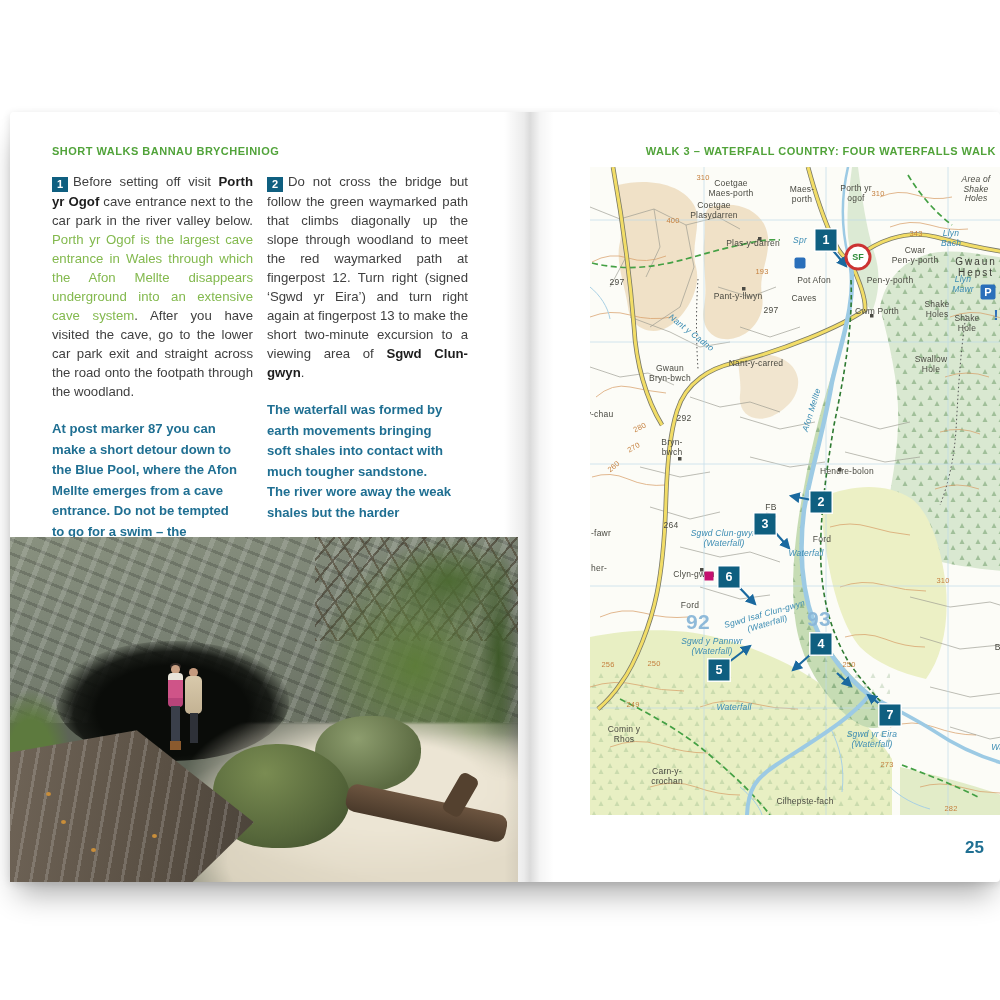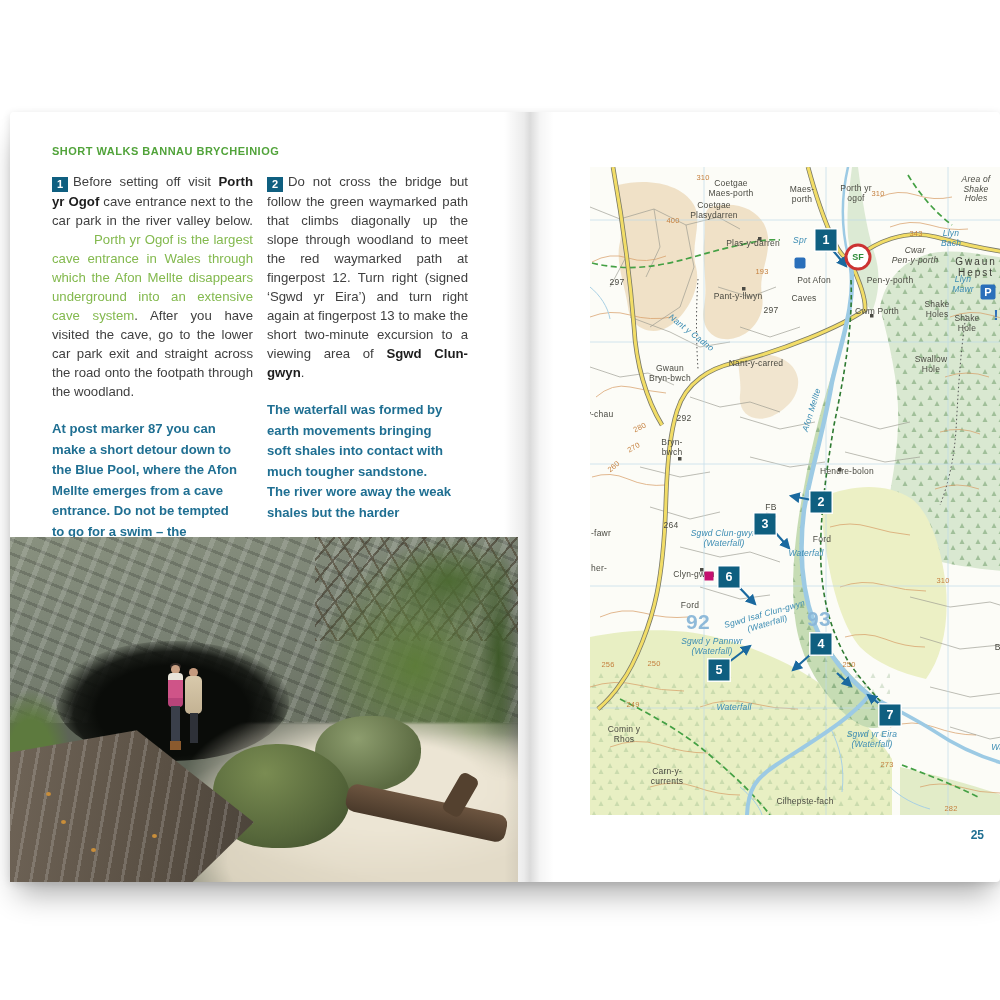--- a/index.html
+++ b/index.html
@@ -15,21 +15,21 @@
   .lp-header,.rp-header{position:absolute;top:33px;font-size:11px;font-weight:bold;color:#51a33a;letter-spacing:.5px;white-space:nowrap;}
   .lp-header{left:42px;}
   .rp-header{right:4px;}
   .col{position:absolute;width:201px;font-size:13.2px;line-height:19px;color:#3f3f3f;text-align:justify;top:60px;}
   .col1{left:42px;} .col2{left:257px;}
   .col p{margin:0 0 18px 0;}
   .indent{text-indent:22px;}
   .marker-sq{display:inline-block;width:16px;height:15px;background:#0f5f80;color:#fff;font-weight:bold;
              font-size:11px;line-height:15px;text-align:center;margin-right:5px;vertical-align:-2px;}
   .b{font-weight:bold;color:#1d1d1d;}
-  .green-t{color:#83b94e;margin-left:42px;}
+  .green-t{color:#83b94e;}
   .callout{font-weight:bold;color:#1f6f92;text-align:left;line-height:20.5px;font-size:13.1px;margin-left:10px;width:186px;}
   .callout1{margin-top:14px;}
   
   .photo{position:absolute;left:0;top:425px;width:508px;height:345px;overflow:hidden;background:#5d6457;}
   .photo *{position:absolute;}
   .ph-cliff{left:0;top:0;width:100%;height:54%;
     background:linear-gradient(172deg,#89917f 0%,#7a8274 45%,#666d5e 100%);}
   .ph-cliff:after{content:"";position:absolute;inset:0;
     background:repeating-linear-gradient(112deg,rgba(255,255,255,.14) 0 5px,transparent 5px 17px),
                repeating-linear-gradient(22deg,rgba(0,0,0,.16) 0 3px,transparent 3px 13px);}
@@ -89,21 +89,21 @@
   .route-marker{position:absolute;width:21px;height:21px;background:#0f5f80;color:#fff;font-weight:bold;
     font-size:12.5px;line-height:21px;text-align:center;box-shadow:0 0 0 1.5px rgba(255,255,255,.9);}
   .icon-blue{position:absolute;width:15px;height:15px;background:#2a6fba;color:#fff;font-weight:bold;
     font-size:11px;line-height:15px;text-align:center;border-radius:2px;}
   .icon-sm{width:11px;height:11px;}
   .icon-excl{position:absolute;color:#2a6fba;font-weight:bold;font-size:15px;}
   .sq-magenta{position:absolute;width:9px;height:9px;background:#c4106f;}
   .sf{position:absolute;left:268px;top:90px;width:21px;height:21px;border-radius:50%;background:#fff;
       border:3px solid #cc3333;color:#2e8b3a;font-weight:bold;font-size:9px;line-height:21px;
       text-align:center;transform:translate(-50%,-50%);box-sizing:content-box;}
-  .pageno{position:absolute;right:16px;bottom:40px;color:#1f6f92;font-weight:bold;font-size:12px;}
+  .pageno{position:absolute;right:16px;bottom:24px;color:#1f6f92;font-weight:bold;font-size:17px;}
 </style>
 </head>
 <body>
 
 <div class="spread">
 
   <div class="page-left">
     <div class="lp-header">SHORT WALKS BANNAU BRYCHEINIOG</div>
 
     <div class="col col1">
@@ -140,20 +140,21 @@
         <div class="hair"></div>
           <div class="head"></div>
           <div class="torso"></div>
           <div class="legs"></div>
           <div class="boots"></div>
       </div>
     </div>
   </div>
 
   <div class="page-right">
+    <div class="rp-header">WALK 3 – WATERFALL COUNTRY: FOUR WATERFALLS WALK</div>
 
     <div class="map">
       <svg width="423" height="648" viewBox="0 0 423 648">
         <defs>
           <pattern id="trees" width="16" height="16" patternUnits="userSpaceOnUse">
             <path d="M4 4 l2.5 5 h-5 z" fill="#79a473" opacity=".6"></path>
             <path d="M11 10 l2.5 5 h-5 z" fill="#79a473" opacity=".6"></path>
           </pattern>
           <marker id="arr" viewBox="0 0 10 10" refX="8" refY="5" markerWidth="5" markerHeight="5" orient="auto-start-reverse">
             <path d="M0 0 L10 5 L0 10 z" fill="#1a699f"></path>
@@ -292,21 +293,21 @@
           <div class="mlabel" style="left: 163px; top: 77px; transform: translate(-50%, -50%);">Plas-y-darren</div>
           <div class="mlabel" style="left: 212px; top: 28px; transform: translate(-50%, -50%);">Maes-
 porth</div>
           <div class="mlabel" style="left: 266px; top: 27px; transform: translate(-50%, -50%);">Porth yr
 ogof</div>
           <div class="mlabel" style="left: 386px; top: 22px; transform: translate(-50%, -50%); font-style: italic;">Area of
 Shake Holes</div>
           <div class="mlabel" style="left: 148px; top: 130px; transform: translate(-50%, -50%);">Pant-y-llwyn</div>
           <div class="mlabel" style="left: 27px; top: 116px; transform: translate(-50%, -50%);">297</div>
           <div class="mlabel" style="left: 181px; top: 144px; transform: translate(-50%, -50%);">297</div>
-          <div class="mlabel" style="left: 325px; top: 89px; transform: translate(-50%, -50%); font-style: italic;">Cwar
+          <div class="mlabel" style="left: 325px; top: 89px; transform: translate(-50%, -50%);">Cwar
 Pen-y-porth</div>
           <div class="mlabel place-lg" style="left: 386px; top: 100px; transform: translate(-50%, -50%);">Gwaun Hepst</div>
           <div class="mlabel" style="left: 300px; top: 114px; transform: translate(-50%, -50%);">Pen-y-porth</div>
           <div class="mlabel" style="left: 224px; top: 114px; transform: translate(-50%, -50%);">Pot Afon</div>
           <div class="mlabel" style="left: 214px; top: 132px; transform: translate(-50%, -50%);">Caves</div>
           <div class="mlabel" style="left: 287px; top: 145px; transform: translate(-50%, -50%);">Cwm Porth</div>
           <div class="mlabel" style="left: 347px; top: 143px; transform: translate(-50%, -50%);">Shake
 Holes</div>
           <div class="mlabel" style="left: 377px; top: 157px; transform: translate(-50%, -50%);">Shake
 Hole</div>
@@ -320,21 +321,21 @@
 bwch</div>
           <div class="mlabel" style="left: 257px; top: 305px; transform: translate(-50%, -50%);">Hendre-bolon</div>
           <div class="mlabel" style="left: 81px; top: 359px; transform: translate(-50%, -50%);">264</div>
           <div class="mlabel" style="left: 181px; top: 341px; transform: translate(-50%, -50%);">FB</div>
           <div class="mlabel" style="left: 232px; top: 373px; transform: translate(-50%, -50%);">Ford</div>
           <div class="mlabel" style="left: 104px; top: 408px; transform: translate(-50%, -50%);">Clyn-gwyn</div>
           <div class="mlabel" style="left: 100px; top: 439px; transform: translate(-50%, -50%);">Ford</div>
           <div class="mlabel" style="left: 34px; top: 568px; transform: translate(-50%, -50%);">Comin y
 Rhos</div>
           <div class="mlabel" style="left: 77px; top: 610px; transform: translate(-50%, -50%);">Carn-y-
-currents</div>
+crochan</div>
           <div class="mlabel" style="left: 215px; top: 635px; transform: translate(-50%, -50%);">Cilhepste-fach</div>
           <div class="mlabel" style="left: 10px; top: 248px; transform: translate(-50%, -50%);">y-chau</div>
           <div class="mlabel" style="left: 11px; top: 367px; transform: translate(-50%, -50%);">-fawr</div>
           <div class="mlabel" style="left: 9px; top: 402px; transform: translate(-50%, -50%);">her-</div>
           <div class="mlabel" style="left: 414px; top: 481px; transform: translate(-50%, -50%);">Bryn</div>
           <div class="mlabel water" style="left: 210px; top: 74px; transform: translate(-50%, -50%);">Spr</div>
           <div class="mlabel water" style="left: 361px; top: 72px; transform: translate(-50%, -50%);">Llyn
 Bach</div>
           <div class="mlabel water" style="left: 373px; top: 118px; transform: translate(-50%, -50%);">Llyn
 Mawr</div>

